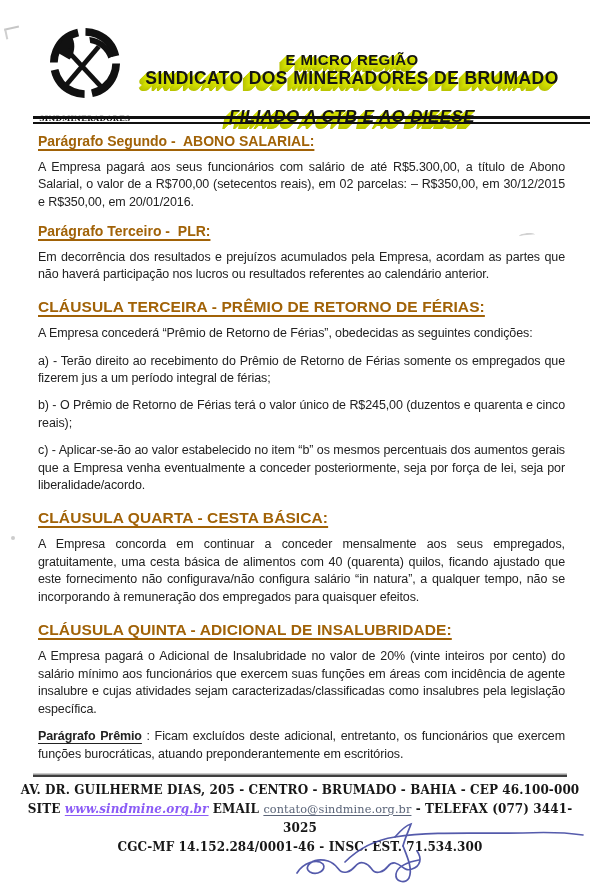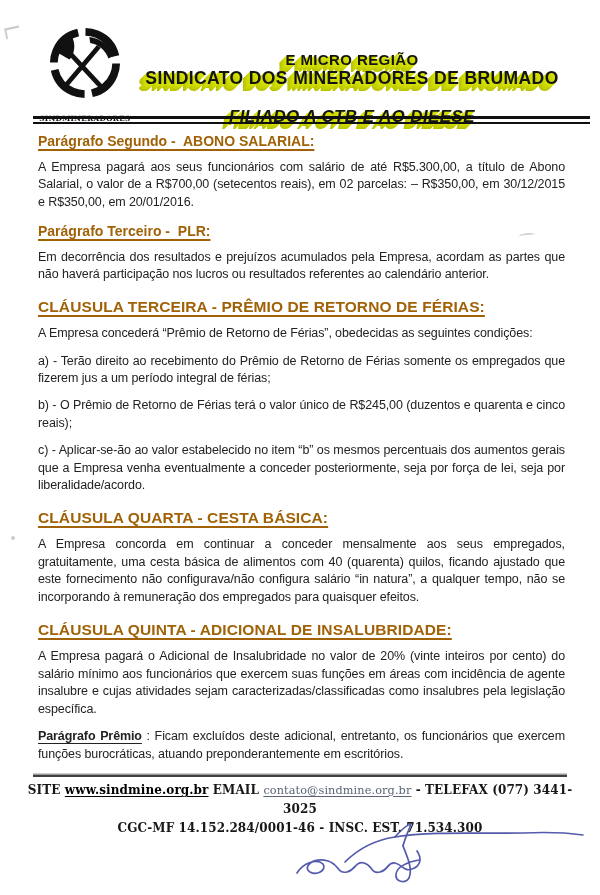--- a/index.html
+++ b/index.html
@@ -53,21 +53,21 @@
   
   .footer-rule {
     position:absolute; left:33px; right:33px; top:775px; height:0;
     border-top:2.5px solid #3f3f3f; box-shadow:0 -1.5px 0 #9a9a9a;
   }
   .footer {
     position:absolute; left:16px; right:16px; top:781px; text-align:center;
     font-family:"DejaVu Serif", serif; font-weight:bold;
     font-size:12px; line-height:19px; color:#171717; letter-spacing:0.1px;
   }
-  .site-link  { text-decoration:underline; text-underline-offset:2px; color:#000000; }
+  .site-link  { text-decoration:underline; text-underline-offset:2px; color:#8b5cf6;font-style:italic; }
   .email-link {
     font-weight:normal; font-size:11.3px; color:#5a6478;
     text-decoration:underline; text-underline-offset:2px;
   }
 
   
   .signature { position:absolute; left:283px; top:822px; width:304px; height:66px; }
   .signature svg { width:100%; height:100%; }
 
   
@@ -123,20 +123,21 @@
     <p>A Empresa concorda em continuar a conceder mensalmente aos seus empregados, gratuitamente, uma cesta básica de alimentos com 40 (quarenta) quilos, ficando ajustado que este fornecimento não configurava/não configura salário “in natura”, a qualquer tempo, não se incorporando à remuneração dos empregados para quaisquer efeitos.</p>
 
     <div class="h-big">CLÁUSULA QUINTA - ADICIONAL DE INSALUBRIDADE:</div>
     <p>A Empresa pagará o Adicional de Insalubridade no valor de 20% (vinte inteiros por cento) do salário mínimo aos funcionários que exercem suas funções em áreas com incidência de agente insalubre e cujas atividades sejam caracterizadas/classificadas como insalubres pela legislação específica.</p>
 
     <p><span class="p-lead">Parágrafo Prêmio</span><span> : Ficam excluídos deste adicional, entretanto, os funcionários que exercem funções burocráticas, atuando preponderantemente em escritórios.</span></p>
   </div>
 
   <div class="footer-rule"></div>
   <div class="footer">
+    <div>AV. DR. GUILHERME DIAS, 205 - CENTRO - BRUMADO - BAHIA - CEP 46.100-000</div>
     <div><span>SITE </span><span class="site-link">www.sindmine.org.br</span><span> EMAIL </span><span class="email-link">contato@sindmine.org.br</span><span> - TELEFAX (077) 3441-3025</span></div>
     <div>CGC-MF 14.152.284/0001-46 - INSC. EST. 71.534.300</div>
   </div>
 
   <div class="signature">
     <svg viewBox="0 0 304 66" aria-hidden="true">
       <g fill="none" stroke="#3d44a0" stroke-width="1.7" stroke-linecap="round" opacity="0.88">
 
         <path d="M62,40 C74,28 92,18 112,15 C150,9 200,12 240,11 C262,10 286,11 300,13"></path>
         <path d="M112,15 C118,8 124,3 128,2 C126,8 122,16 120,24"></path>

